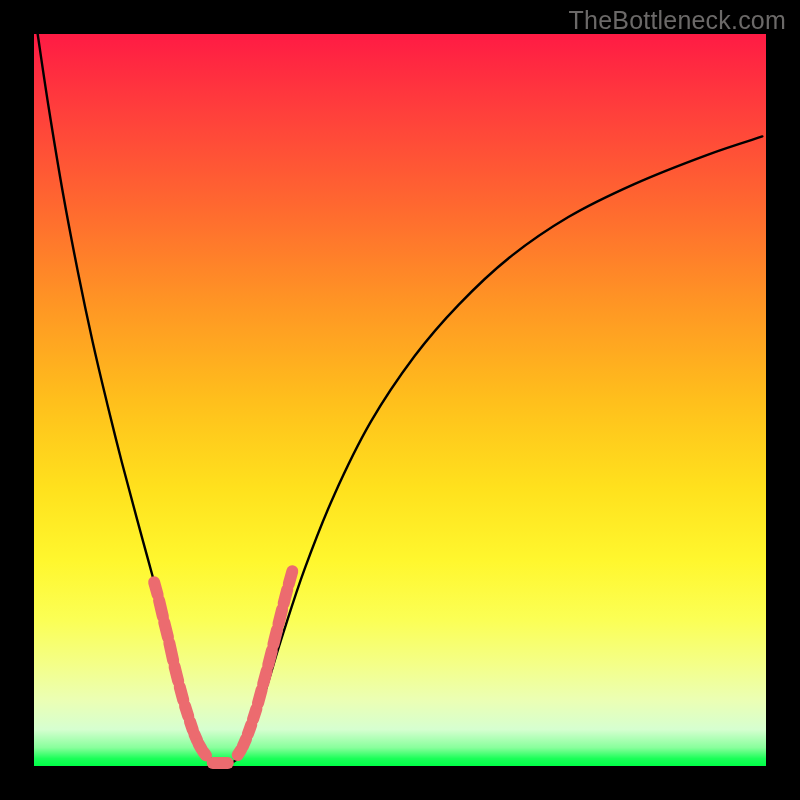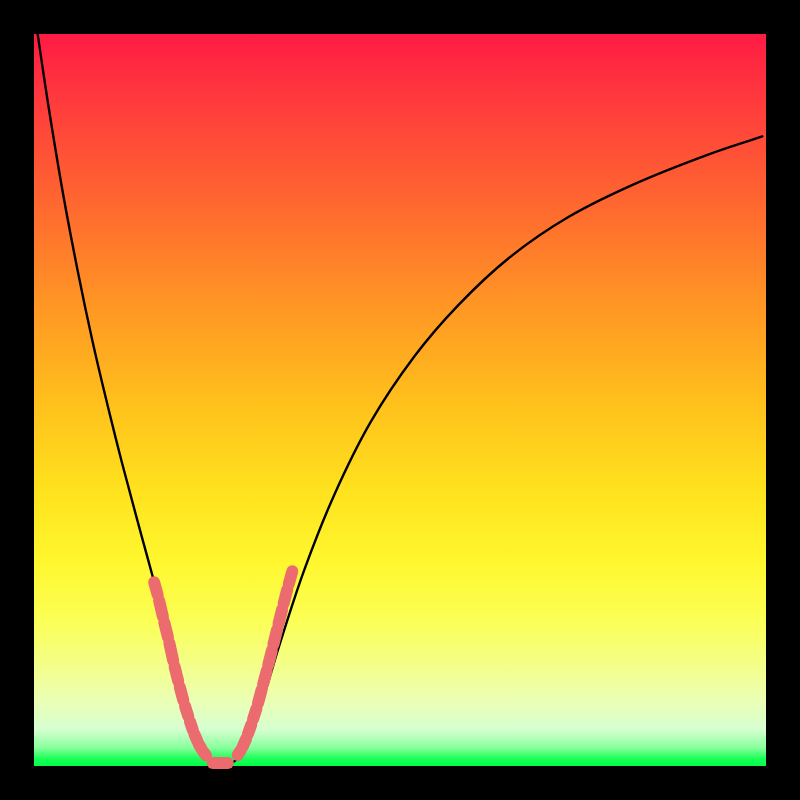--- a/index.html
+++ b/index.html
@@ -94,13 +94,14 @@
           <line x1="239.36" y1="610.51" x2="243.03" y2="595.83" stroke="#ec6b6f" stroke-width="12" stroke-linecap="round"></line>
           <line x1="244.48" y1="590.01" x2="248.15" y2="575.33" stroke="#ec6b6f" stroke-width="12" stroke-linecap="round"></line>
           <line x1="249.63" y1="569.52" x2="253.25" y2="555.56" stroke="#ec6b6f" stroke-width="12" stroke-linecap="round"></line>
           <line x1="254.81" y1="549.77" x2="258.32" y2="537.25" stroke="#ec6b6f" stroke-width="12" stroke-linecap="round"></line>
         </g>
       <g id="pill-g">
           <rect x="172.75" y="723.07" width="27.08" height="12" rx="6" fill="#ec6b6f"></rect>
         </g>
     </svg>
   </div>
+  <div class="watermark">TheBottleneck.com</div>
 </div>
 
 </body></html>

